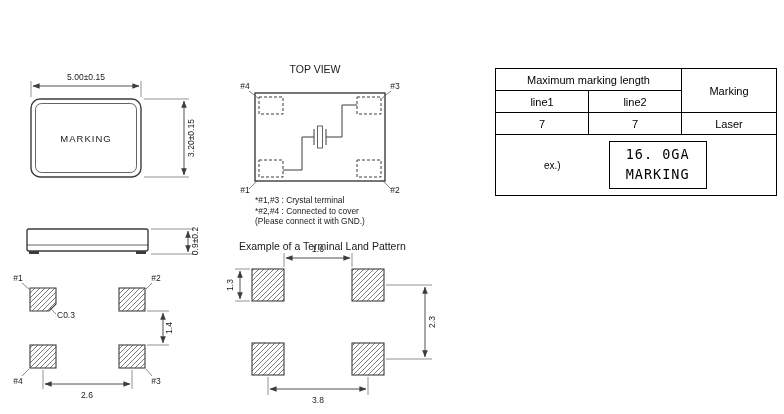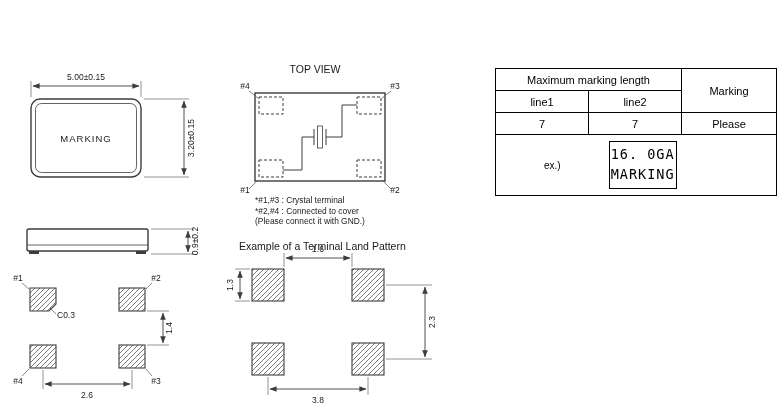--- a/index.html
+++ b/index.html
@@ -22,21 +22,21 @@
   .pin{font-size:8.5px;}
   .note{font-size:8.4px;}
   .viewlabel{font-size:10.5px;}
   .marking{font-size:9.5px;letter-spacing:1px;}
   .tablewrap{position:absolute;left:495px;top:68px;border-radius:7px;}
   .mtable{border-collapse:collapse;font-size:11px;color:#000;width:281px;table-layout:fixed;}
   .mtable td{border:1px solid #000;text-align:center;vertical-align:middle;padding:0;height:21px;}
   .mtable td.example-cell{height:60px;}
   .example-row{display:flex;align-items:center;}
   .ex-label{margin-left:48px;font-size:10px;}
-  .ex-box{margin-left:48px;border:1px solid #000;padding:3px 1px;text-align:left;
+  .ex-box{margin-left:48px;border:1px solid #000;padding:3px 16px;text-align:left;
           font-family:"DejaVu Sans Mono",monospace;font-size:13.5px;line-height:1.45;letter-spacing:1px;}
 </style>
 </head>
 <body>
 
 <div class="canvas">
 
   <svg width="0" height="0" class="abs" aria-hidden="true">
     <defs>
       <pattern id="hatch" patternUnits="userSpaceOnUse" width="5" height="5">
@@ -110,21 +110,21 @@
         <td colspan="2">Maximum marking length</td>
         <td rowspan="2">Marking</td>
       </tr>
       <tr>
         <td>line1</td>
         <td>line2</td>
       </tr>
       <tr>
         <td>7</td>
         <td>7</td>
-        <td>Please</td>
+        <td>Laser</td>
       </tr>
       <tr>
         <td colspan="3" class="example-cell">
           <div class="example-row">
             <span class="ex-label">ex.)</span>
             <div class="ex-box">
               <div>16. 0GA</div>
               <div>MARKING</div>
             </div>
           </div>

